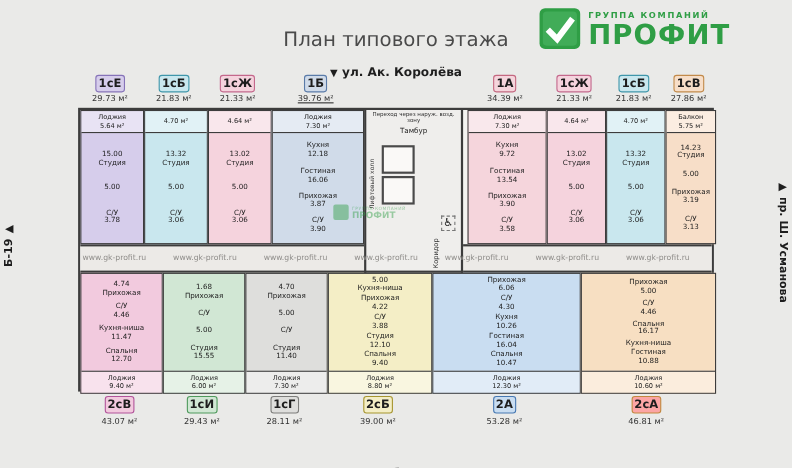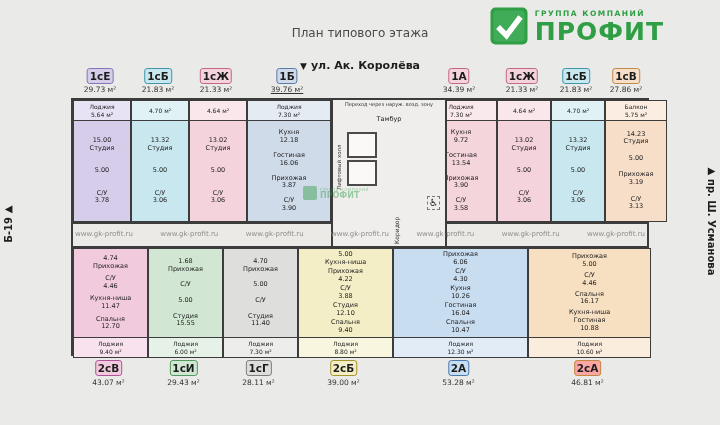--- a/index.html
+++ b/index.html
@@ -3,21 +3,21 @@
 <meta charset="utf-8">
 <style>
   * { margin:0; padding:0; box-sizing:border-box; }
   html,body { width:720px; height:425px; overflow:hidden; }
   body { background:#eaeae8; font-family:"DejaVu Sans","Liberation Sans",sans-serif; }
   #canvas { position:relative; width:720px; height:425px; background:#eaeae8; }
 
   .building-code { position:absolute; left:76px; top:16px; font-size:20px; font-weight:bold;
                    color:#a3a3a1; letter-spacing:3px; }
   .page-title { position:absolute; left:220px; width:280px; top:26px; text-align:center;
-                font-size:12px; color:#4a4a4a; }
+                font-size:18px; color:#4a4a4a; }
 
   .logo { position:absolute; right:56px; top:7px; display:flex; align-items:center; gap:7px; }
   .logo-text { display:flex; flex-direction:column; gap:1px; }
   .logo-line1 { font-size:7.5px; color:#2f9e45; letter-spacing:1.5px; font-weight:bold; }
   .logo-line2 { font-size:25px; color:#2f9e45; font-weight:bold; letter-spacing:1px; line-height:1; }
 
   .street { position:absolute; left:0; width:720px; text-align:center; font-size:11px;
             font-weight:bold; color:#1e1e1e; }
   .street-top { top:59px; }
   .street-bottom { top:397px;margin-top:27px; }
@@ -44,42 +44,42 @@
   .rooms { flex:1; display:flex; flex-direction:column; justify-content:space-evenly;
            align-items:center; padding:1px; overflow:hidden; }
   .room { text-align:center; font-size:6.5px; line-height:1.2; color:#1d1d1d; }
 
   .badge { position:absolute; transform:translateX(-50%); padding:1px 2px; border:1px solid;
            border-radius:3px; font-size:10.5px; font-weight:bold; color:#1d1d1d; z-index:5;
            white-space:nowrap; background:#fff; }
   .badge-area { position:absolute; transform:translateX(-50%); font-size:7.5px; color:#333;
                 z-index:5; white-space:nowrap; }
 
-  .core { position:absolute; left:258px; top:0; width:116px; height:148px; background:#efeeec;
+  .core { position:absolute; left:258px; top:0; width:90px; height:148px; background:#efeeec;
           border-left:2px solid #3c3c3c; border-right:2px solid #3c3c3c;
           border-bottom:2px solid #3c3c3c; z-index:3; }
   .passage { position:absolute; top:2px; left:2px; right:2px; font-size:5px; line-height:1.15;
              text-align:center; color:#333; }
   .tambour { position:absolute; top:15px; left:0; right:0; text-align:center; font-size:6.5px; color:#222; }
   .shaft { position:absolute; left:14px; width:30px; height:26px; border:2px solid #4a4a4a; background:#faf9f7; }
   .shaft1 { top:32px; } .shaft2 { top:60px; }
   .vlabel { position:absolute; writing-mode:vertical-rl; transform:rotate(180deg);
             font-size:5.5px; color:#333; }
   .lift { left:3px; top:34px; height:56px; }
   .corr { left:60px; top:98px; height:46px; font-size:6px; }
   .wheelchair { position:absolute; right:5px; top:96px; font-size:10px; line-height:1;
                 border:1px dashed #777; padding:1px; color:#222; }
 
   .core-logo { position:absolute; left:-30px; top:86px; display:flex; align-items:center; gap:3px;
                opacity:0.45; z-index:6; }
   .core-logo-sq { width:14px; height:14px; background:#2f9e45; border-radius:2px; }
   .cl1 { font-size:4px; color:#2f9e45; letter-spacing:0.5px; }
   .cl2 { font-size:8px; color:#2f9e45; font-weight:bold; line-height:1; }
 
-  .wm-row { position:absolute; left:2px; right:2px; top:130px; display:flex;
+  .wm-row { position:absolute; left:2px; right:20px; top:130px; display:flex;
             justify-content:space-between; font-size:7px; color:#8f8d8a; z-index:8; }
 </style>
 </head>
 <body>
 
 <div id="canvas">
 
   <div class="page-title">План типового этажа</div>
 
   <div class="logo">
@@ -271,21 +271,21 @@
           </div>
           <div class="room">
             <div>5.00</div>
           </div>
           <div class="room">
             <div>С/У</div>
             <div>3.06</div>
           </div>
         </div>
       </div>
-      <div class="apt apt-top" style="left: 532px; width: 62px; top: 0px; height: 122px; background: rgb(247, 222, 200);">
+      <div class="apt apt-top" style="left: 532px; width: 46px; top: 0px; height: 122px; background: rgb(247, 222, 200);">
         <div class="loggia">
           <div>Балкон</div>
           <div>5.75 м²</div>
         </div>
         <div class="rooms">
           <div class="room">
             <div>14.23</div>
             <div>Студия</div>
           </div>
           <div class="room">

